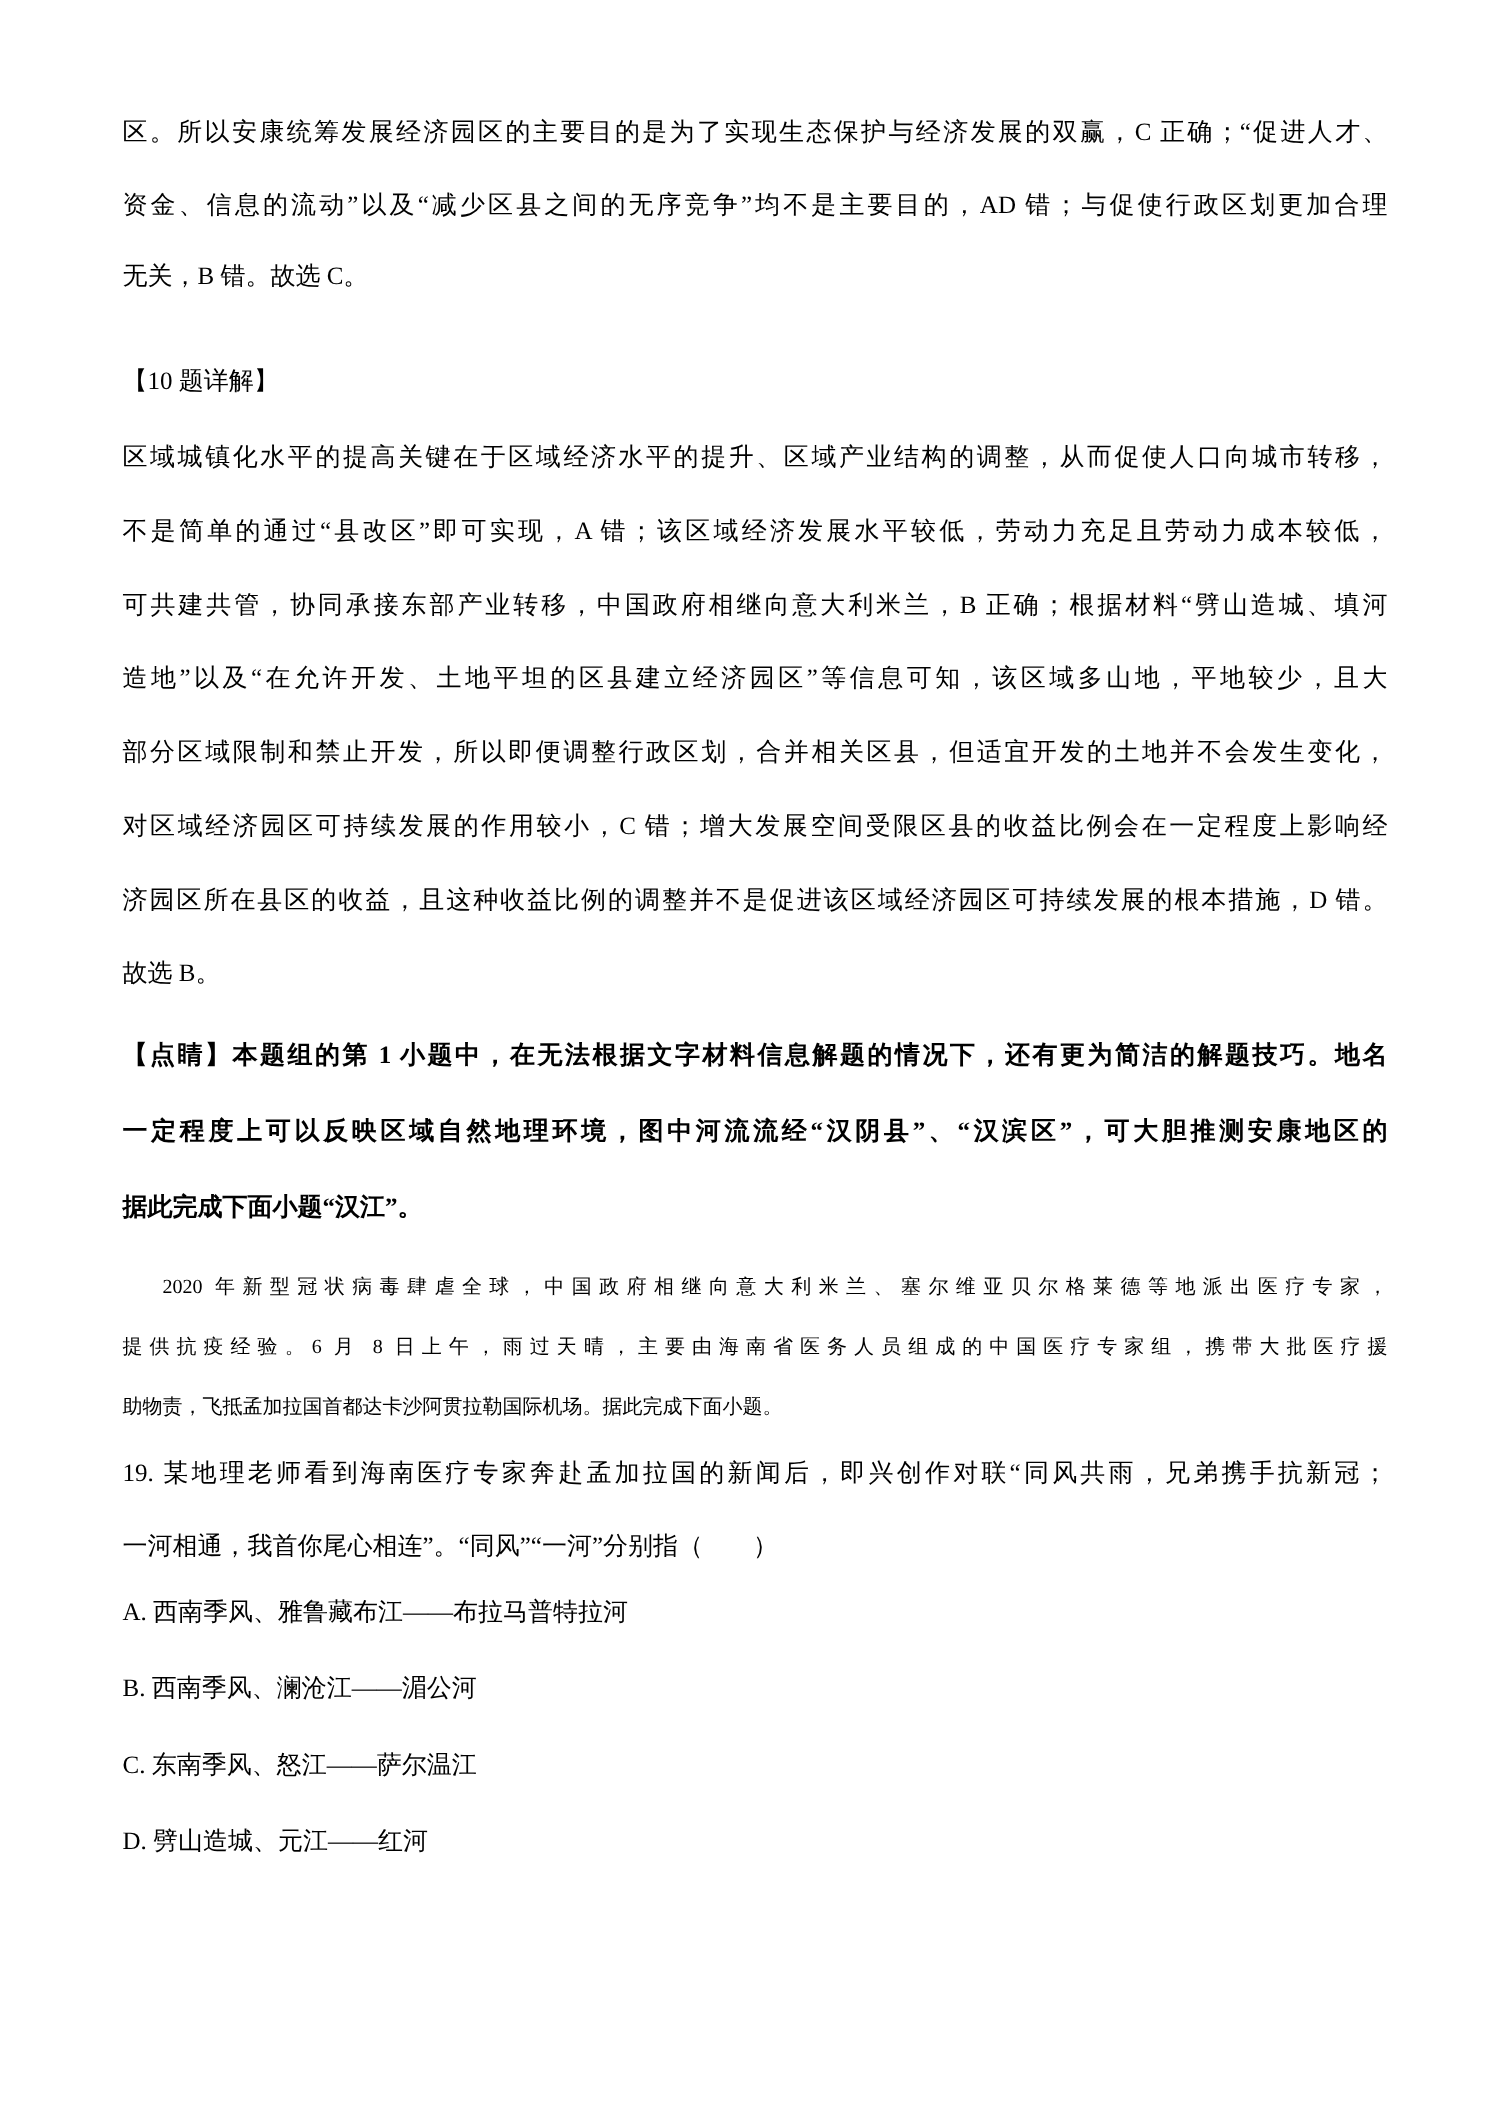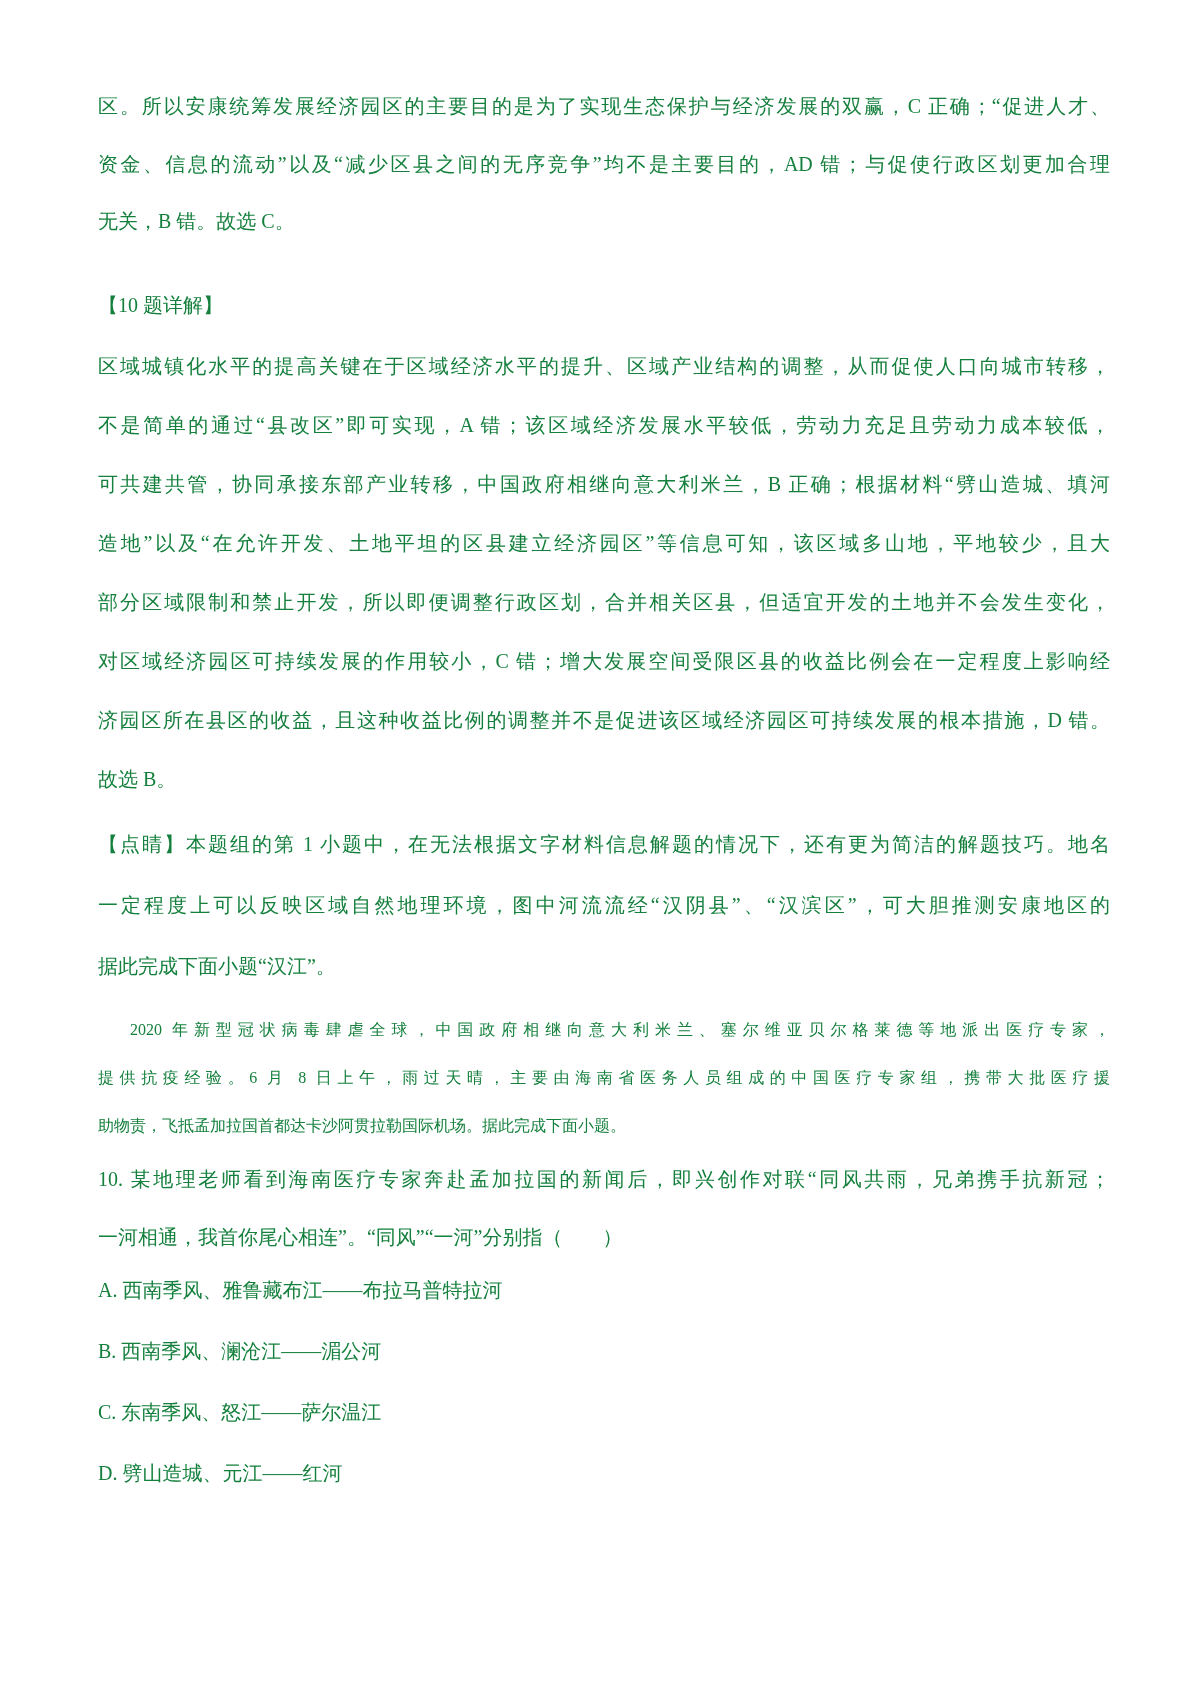--- a/index.html
+++ b/index.html
@@ -3,40 +3,40 @@
 <meta charset="utf-8">
 <style>
   html, body { margin: 0; padding: 0; background: #ffffff; }
   .page {
     position: relative;
     width: 1200px;
     height: 1615px;
     background: #ffffff;
     overflow: hidden;
     font-family: "Liberation Serif", serif;
-    color: #15803d;
+    color: #000000;
   }
   .content {
     position: absolute;
     left: 98px;
     top: 0;
     width: 1012px;
     padding-top: 78px;
   }
   .ln {
     font-size: 20px;
     text-align: justify;
     text-align-last: justify;
     white-space: normal;
   }
   .ln.last { text-align: center; text-align-last: left; }
   .sec-ans   { line-height: 57.5px; }
   .sec-head  { line-height: 57.5px; margin-top: 26px; font-family: Liberation Serif, serif; }
   .sec-expl  { line-height: 59px;  margin-top: 3px; }
-  .sec-tip   { line-height: 61px;  margin-top: 5px; }
+  .sec-tip   { line-height: 61px;  margin-top: 5px; font-weight: bold; }
   .sec-mat   { line-height: 48px;  margin-top: 9px; }
   .sec-mat .ln { font-size: 16px; }
   .sec-mat .indent { text-indent: 2em; }
   .sec-q     { line-height: 58px;  margin-top: 0; }
   .sec-opts  { line-height: 61px;  margin-top: -6px; }
 </style>
 </head>
 <body>
 
 <div class="page">
@@ -69,21 +69,21 @@
       <div class="ln last">据此完成下面小题“汉江”。</div>
     </section>
 
     <section class="sec-mat">
       <div class="ln indent">2020 年新型冠状病毒肆虐全球，中国政府相继向意大利米兰、塞尔维亚贝尔格莱德等地派出医疗专家，</div>
       <div class="ln">提供抗疫经验。6 月 8 日上午，雨过天晴，主要由海南省医务人员组成的中国医疗专家组，携带大批医疗援</div>
       <div class="ln last">助物责，飞抵孟加拉国首都达卡沙阿贯拉勒国际机场。据此完成下面小题。</div>
     </section>
 
     <section class="sec-q">
-      <div class="ln">10. 某地理老师看到海南医疗专家奔赴孟加拉国的新闻后，即兴创作对联“同风共雨，兄弟携手抗新冠；</div>
+      <div class="ln">19. 某地理老师看到海南医疗专家奔赴孟加拉国的新闻后，即兴创作对联“同风共雨，兄弟携手抗新冠；</div>
       <div class="ln last">一河相通，我首你尾心相连”。“同风”“一河”分别指（　　）</div>
     </section>
 
     <section class="sec-opts">
       <div class="ln last">A. 西南季风、雅鲁藏布江——布拉马普特拉河</div>
       <div class="ln last">B. 西南季风、澜沧江——湄公河</div>
       <div class="ln last">C. 东南季风、怒江——萨尔温江</div>
       <div class="ln last">D. 劈山造城、元江——红河</div>
     </section>
 

